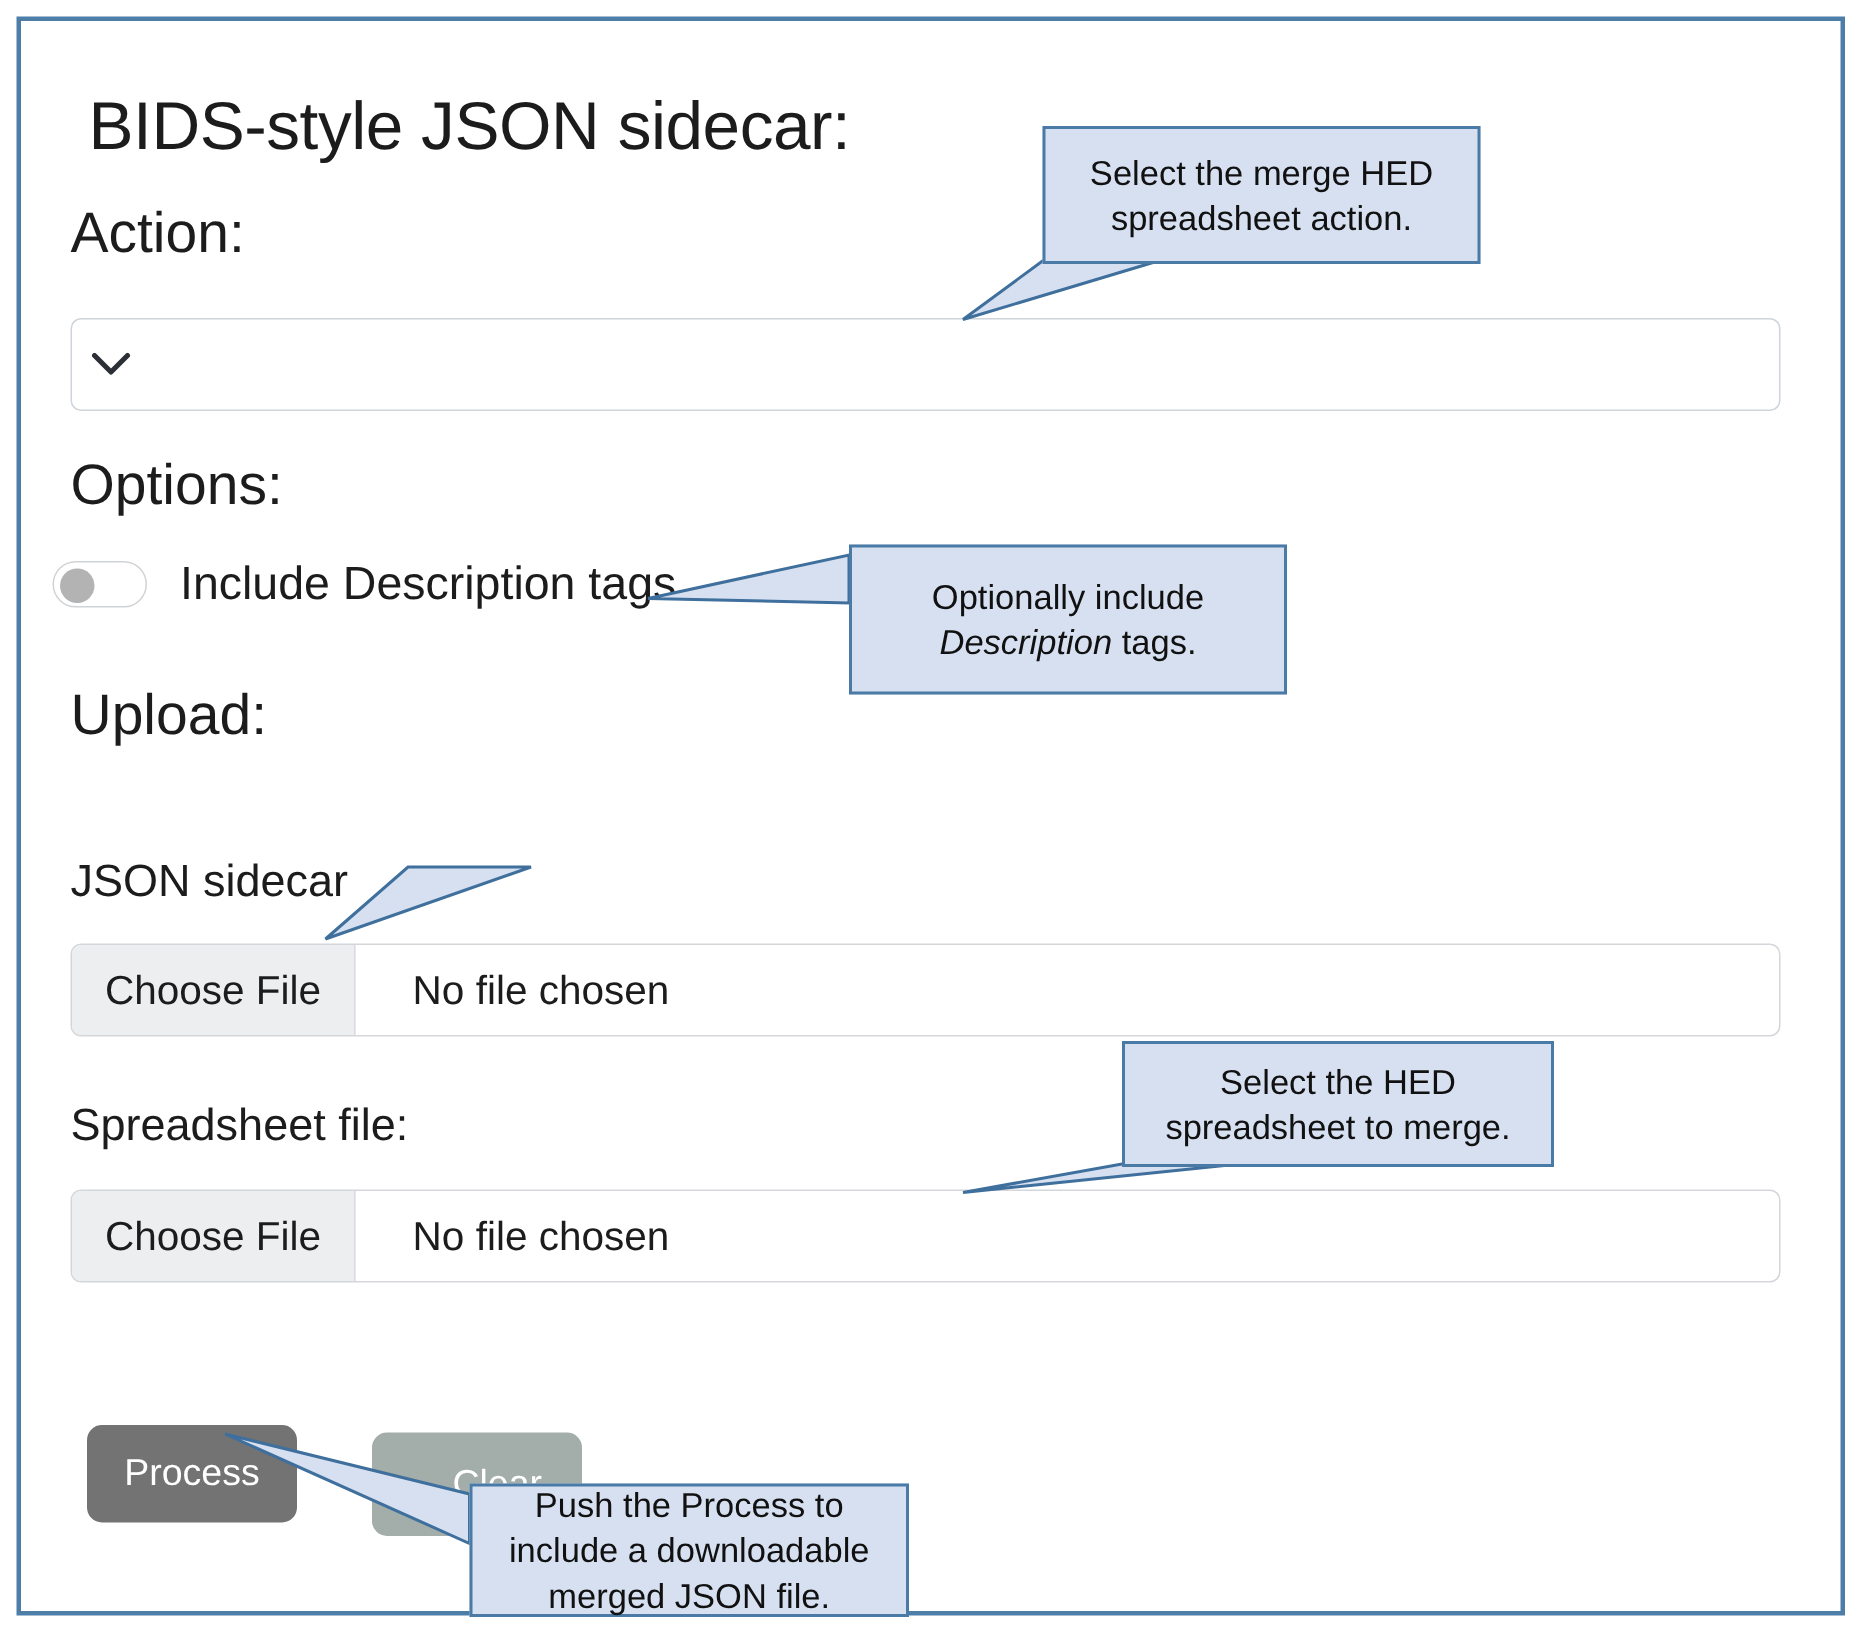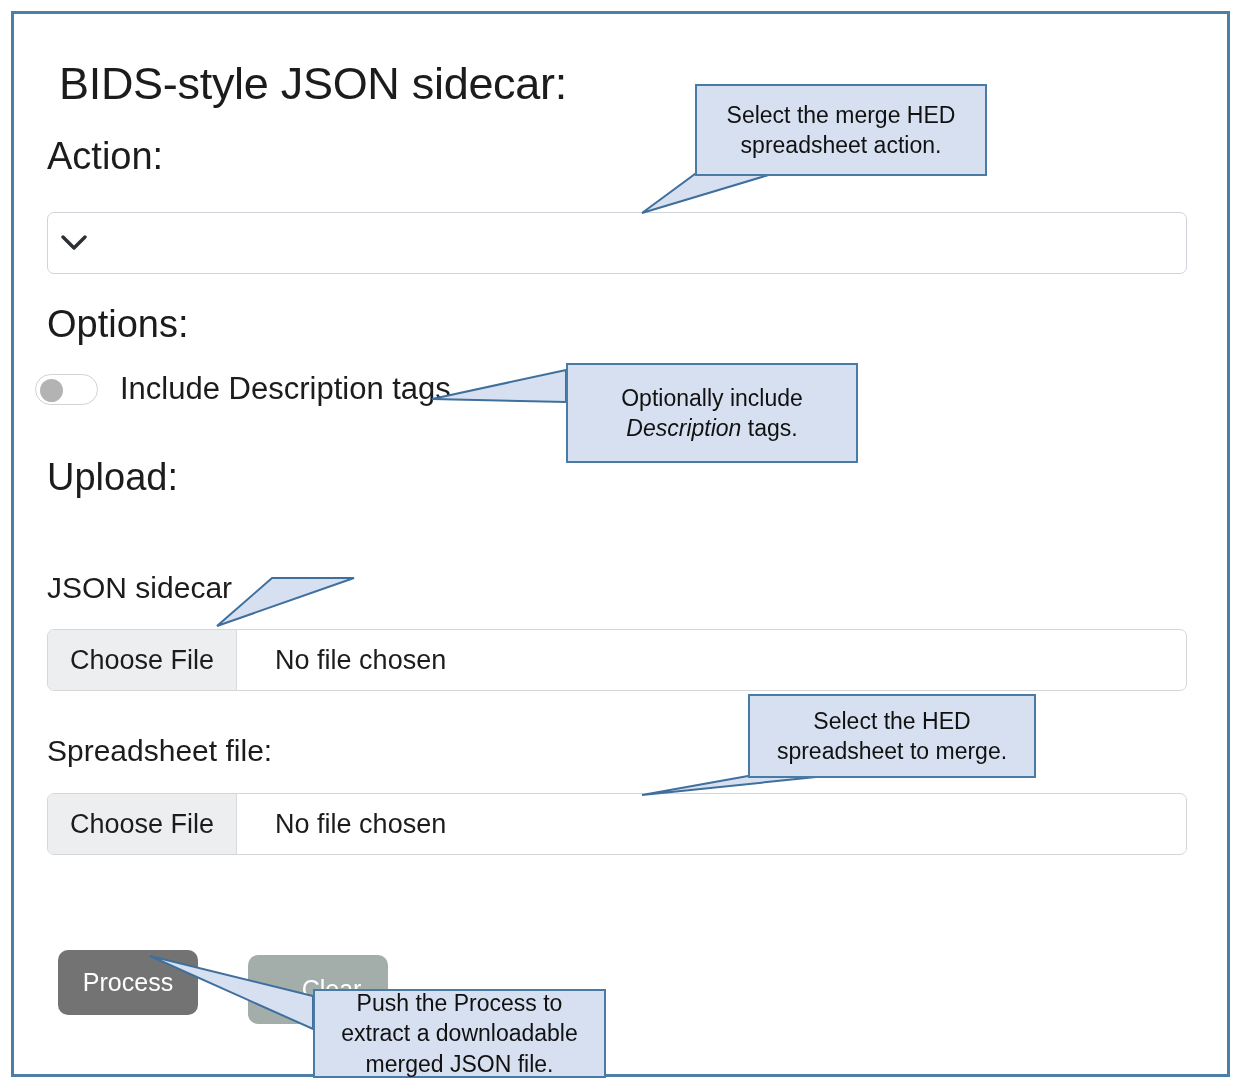--- a/index.html
+++ b/index.html
@@ -301,18 +301,18 @@
   <div class="callout co4">
     <span>
       <span>Select the HED</span><br>
       <span>spreadsheet to merge.</span>
     </span>
   </div>
 
   <div class="callout co5">
     <span>
       <span>Push the Process to</span><br>
-      <span>extract a downloadable</span><br>
+      <span>include a downloadable</span><br>
       <span>merged JSON file.</span>
     </span>
   </div>
 
 </div>
 
 </body></html>

